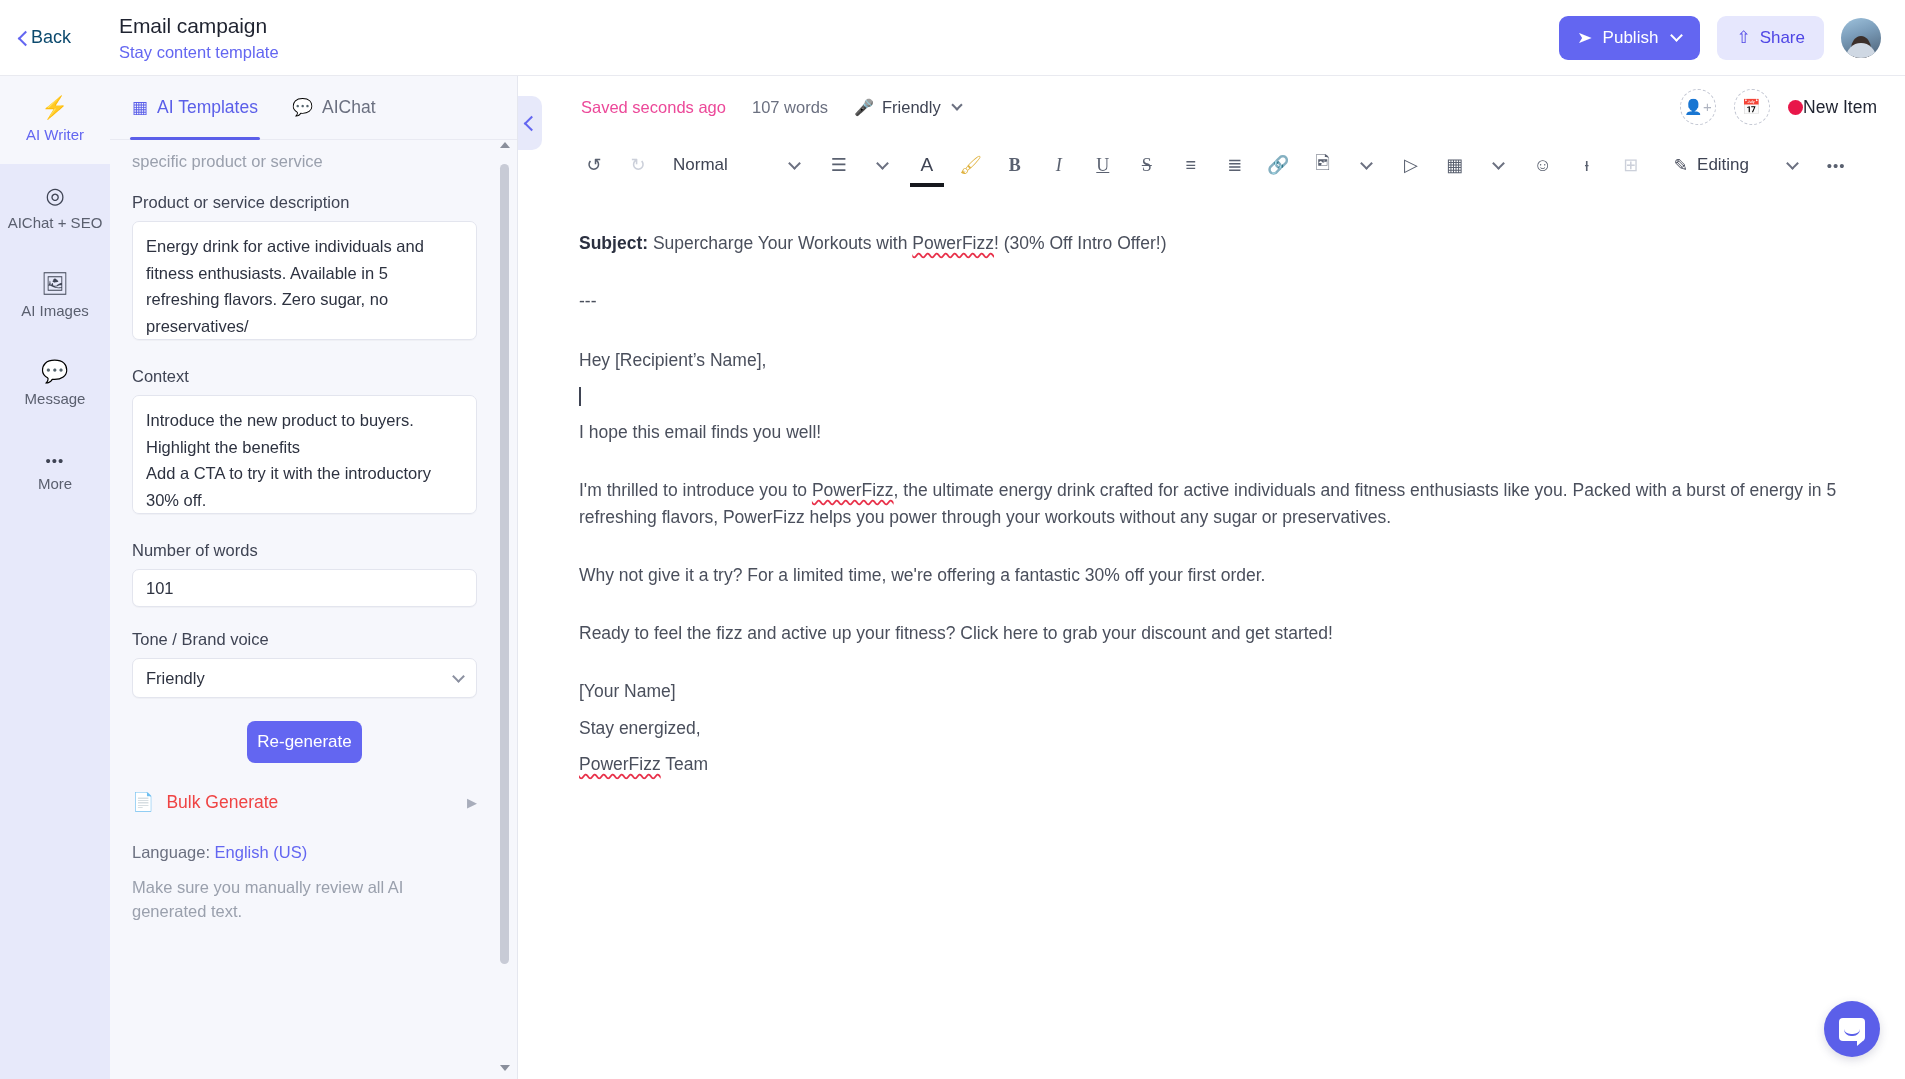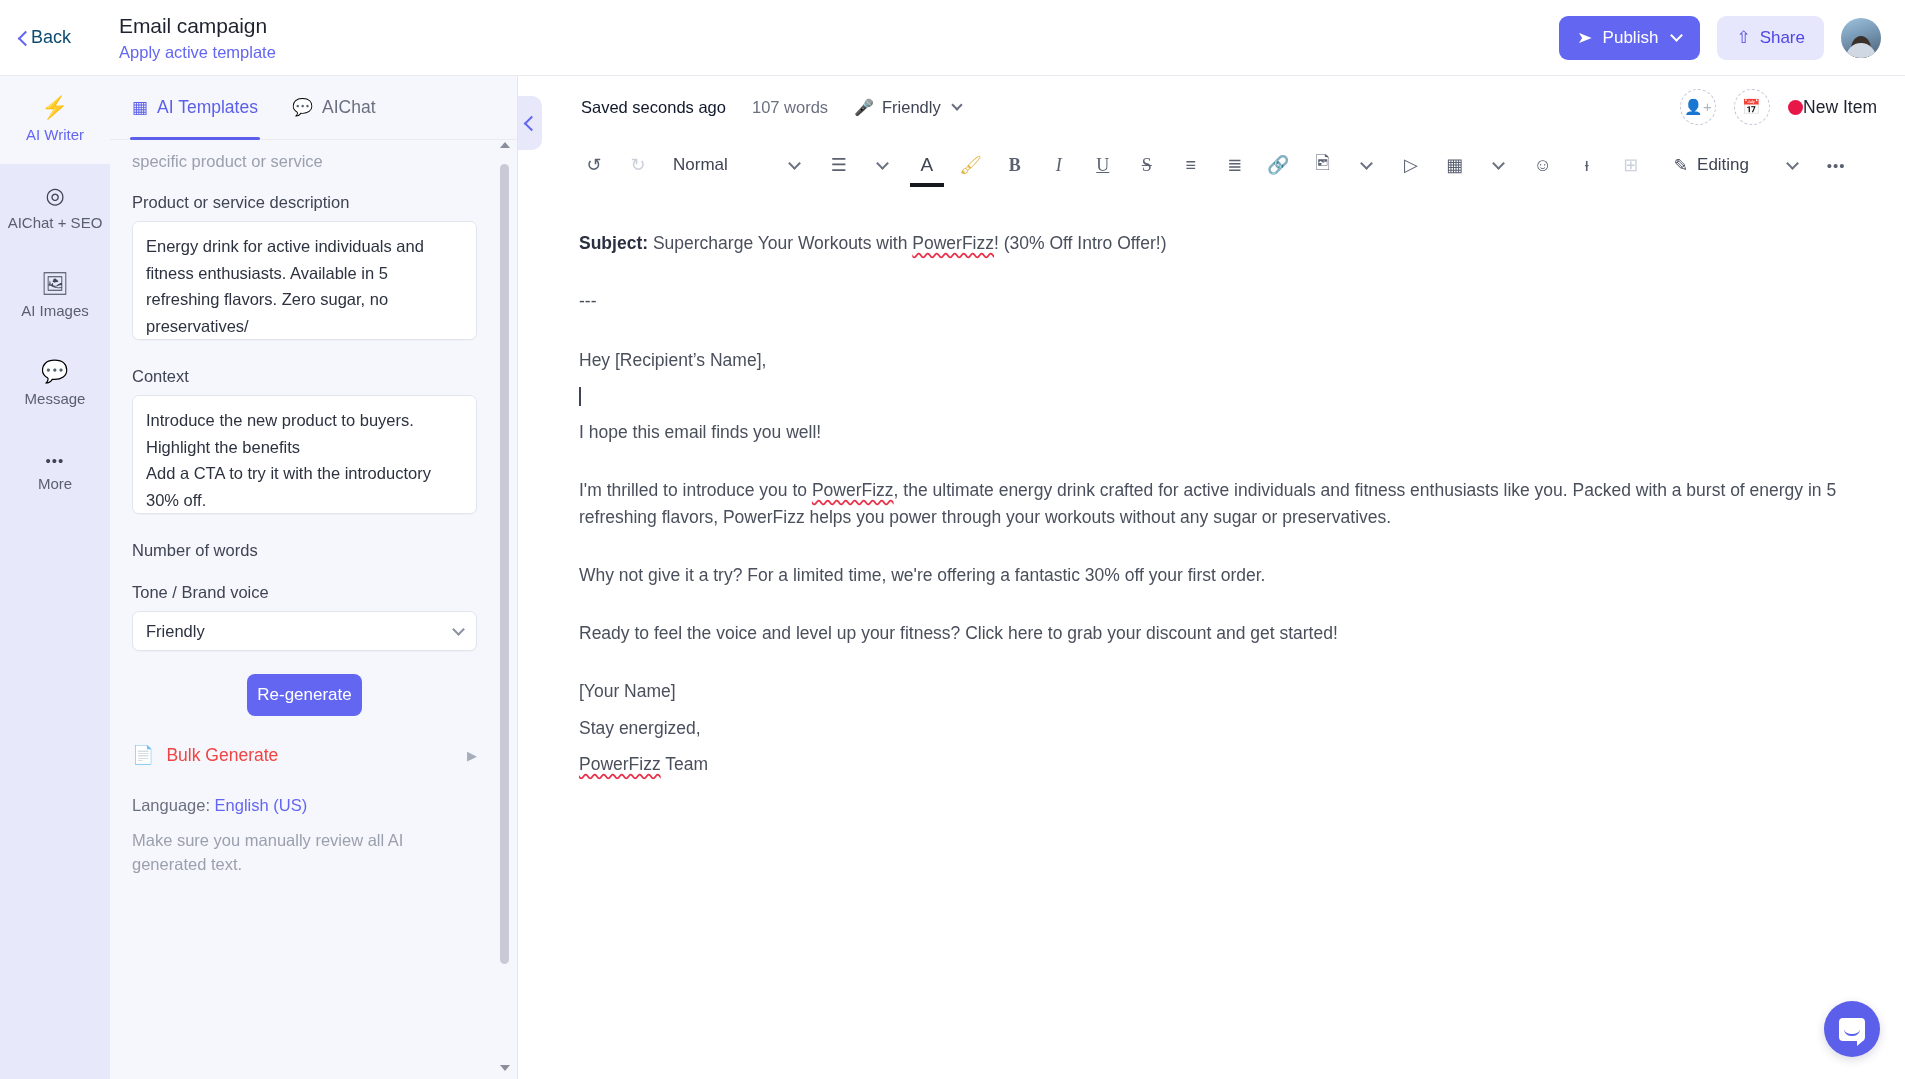--- a/index.html
+++ b/index.html
@@ -132,21 +132,21 @@
     position:absolute; left: 518px; top: 96px; width: 24px; height: 54px;
     background: #e7e9fa; border-radius: 0 10px 10px 0;
     display:flex; align-items:center; justify-content:center; cursor:pointer; z-index: 5;
   }
   .collapse-chevron { width: 11px; height: 11px; border-left: 2.4px solid #6366f1;
     border-bottom: 2.4px solid #6366f1; transform: rotate(45deg); margin-left: 3px; }
 
   
   .editor { position:absolute; top:76px; left:519px; right:0; bottom:0; background:#fff; }
   .status-bar { height: 62px; display:flex; align-items:center; padding: 0 28px 0 62px; }
-  .status-text { font-size: 16.5px; color:#0f172a; }
+  .status-text { font-size: 16.5px; color:#ec4899; }
   .status-words { font-size: 16.5px; color:#6b7080; margin-left: 26px; }
   .status-tone { display:flex; align-items:center; gap:8px; margin-left: 26px; cursor:pointer;
     font-size: 16.5px; color:#3f4454; }
   .mic-ico { color:#f5b93c; font-size: 16px; }
   .tone-caret { width:8px;height:8px;border-right:2px solid #6b7080;border-bottom:2px solid #6b7080;
      transform:rotate(45deg); margin-top:-4px; margin-left:4px;}
   .status-right { margin-left:auto; display:flex; align-items:center; gap: 18px; }
   .dash-circle { width: 36px; height:36px; border-radius:50%; border: 1.6px dashed #c2c6d2;
     display:flex;align-items:center;justify-content:center; color:#aeb3c0; font-size:15px; cursor:pointer;}
   .new-item { display:flex; align-items:center; cursor:pointer; }
@@ -193,21 +193,21 @@
 
 <div class="app">
 
   <div class="header">
     <div class="back-btn">
       <span class="back-chevron"></span>
       <span>Back</span>
     </div>
     <div class="title-block">
       <div class="doc-title">Email campaign</div>
-      <div class="apply-template">Apply active template</div>
+      <div class="apply-template">Stay content template</div>
     </div>
     <div class="header-right">
       <button class="publish-btn">
         <span class="send-ico">➤</span>
         <span>Publish</span>
         <span class="caret"></span>
       </button>
       <button class="share-btn">
         <span>⇧</span>
         <span>Share</span>
@@ -262,20 +262,21 @@
 
       <div class="field-group">
         <div class="field-label">Context</div>
         <textarea class="text-area ta-ctx" style="">Introduce the new product to buyers.
 Highlight the benefits
 Add a CTA to try it with the introductory 30% off.</textarea>
       </div>
 
       <div class="field-group">
         <div class="field-label">Number of words</div>
+        <input class="text-input" value="101" style="">
       </div>
 
       <div class="field-group">
         <div class="field-label">Tone / Brand voice</div>
         <div class="select-box">
           <span>Friendly</span>
           <span class="sel-caret"></span>
         </div>
       </div>
 
@@ -375,21 +376,21 @@
         <b>Subject:</b><span> Supercharge Your Workouts with </span><span class="sp">PowerFizz</span><span>! (30% Off Intro Offer!)</span>
       </p>
       <p class="doc-p">---</p>
       <p class="doc-p tight">Hey [Recipient’s Name],</p>
       <p class="doc-p tight"><span class="caret-line"></span></p>
       <p class="doc-p">I hope this email finds you well!</p>
       <p class="doc-p">
         <span>I'm thrilled to introduce you to </span><span class="sp">PowerFizz</span><span>, the ultimate energy drink crafted for active individuals and fitness enthusiasts like you. Packed with a burst of energy in 5 refreshing flavors, PowerFizz helps you power through your workouts without any sugar or preservatives.</span>
       </p>
       <p class="doc-p">Why not give it a try? For a limited time, we're offering a fantastic 30% off your first order.</p>
-      <p class="doc-p">Ready to feel the voice and level up your fitness? Click here to grab your discount and get started!</p>
+      <p class="doc-p">Ready to feel the fizz and active up your fitness? Click here to grab your discount and get started!</p>
       <p class="doc-p tight">[Your Name]</p>
       <p class="doc-p tight">Stay energized,</p>
       <p class="doc-p tight">
         <span class="sp">PowerFizz</span><span> Team</span>
       </p>
     </div>
   </div>
 
   <div class="chat-bubble">
     <span class="chat-sq">

